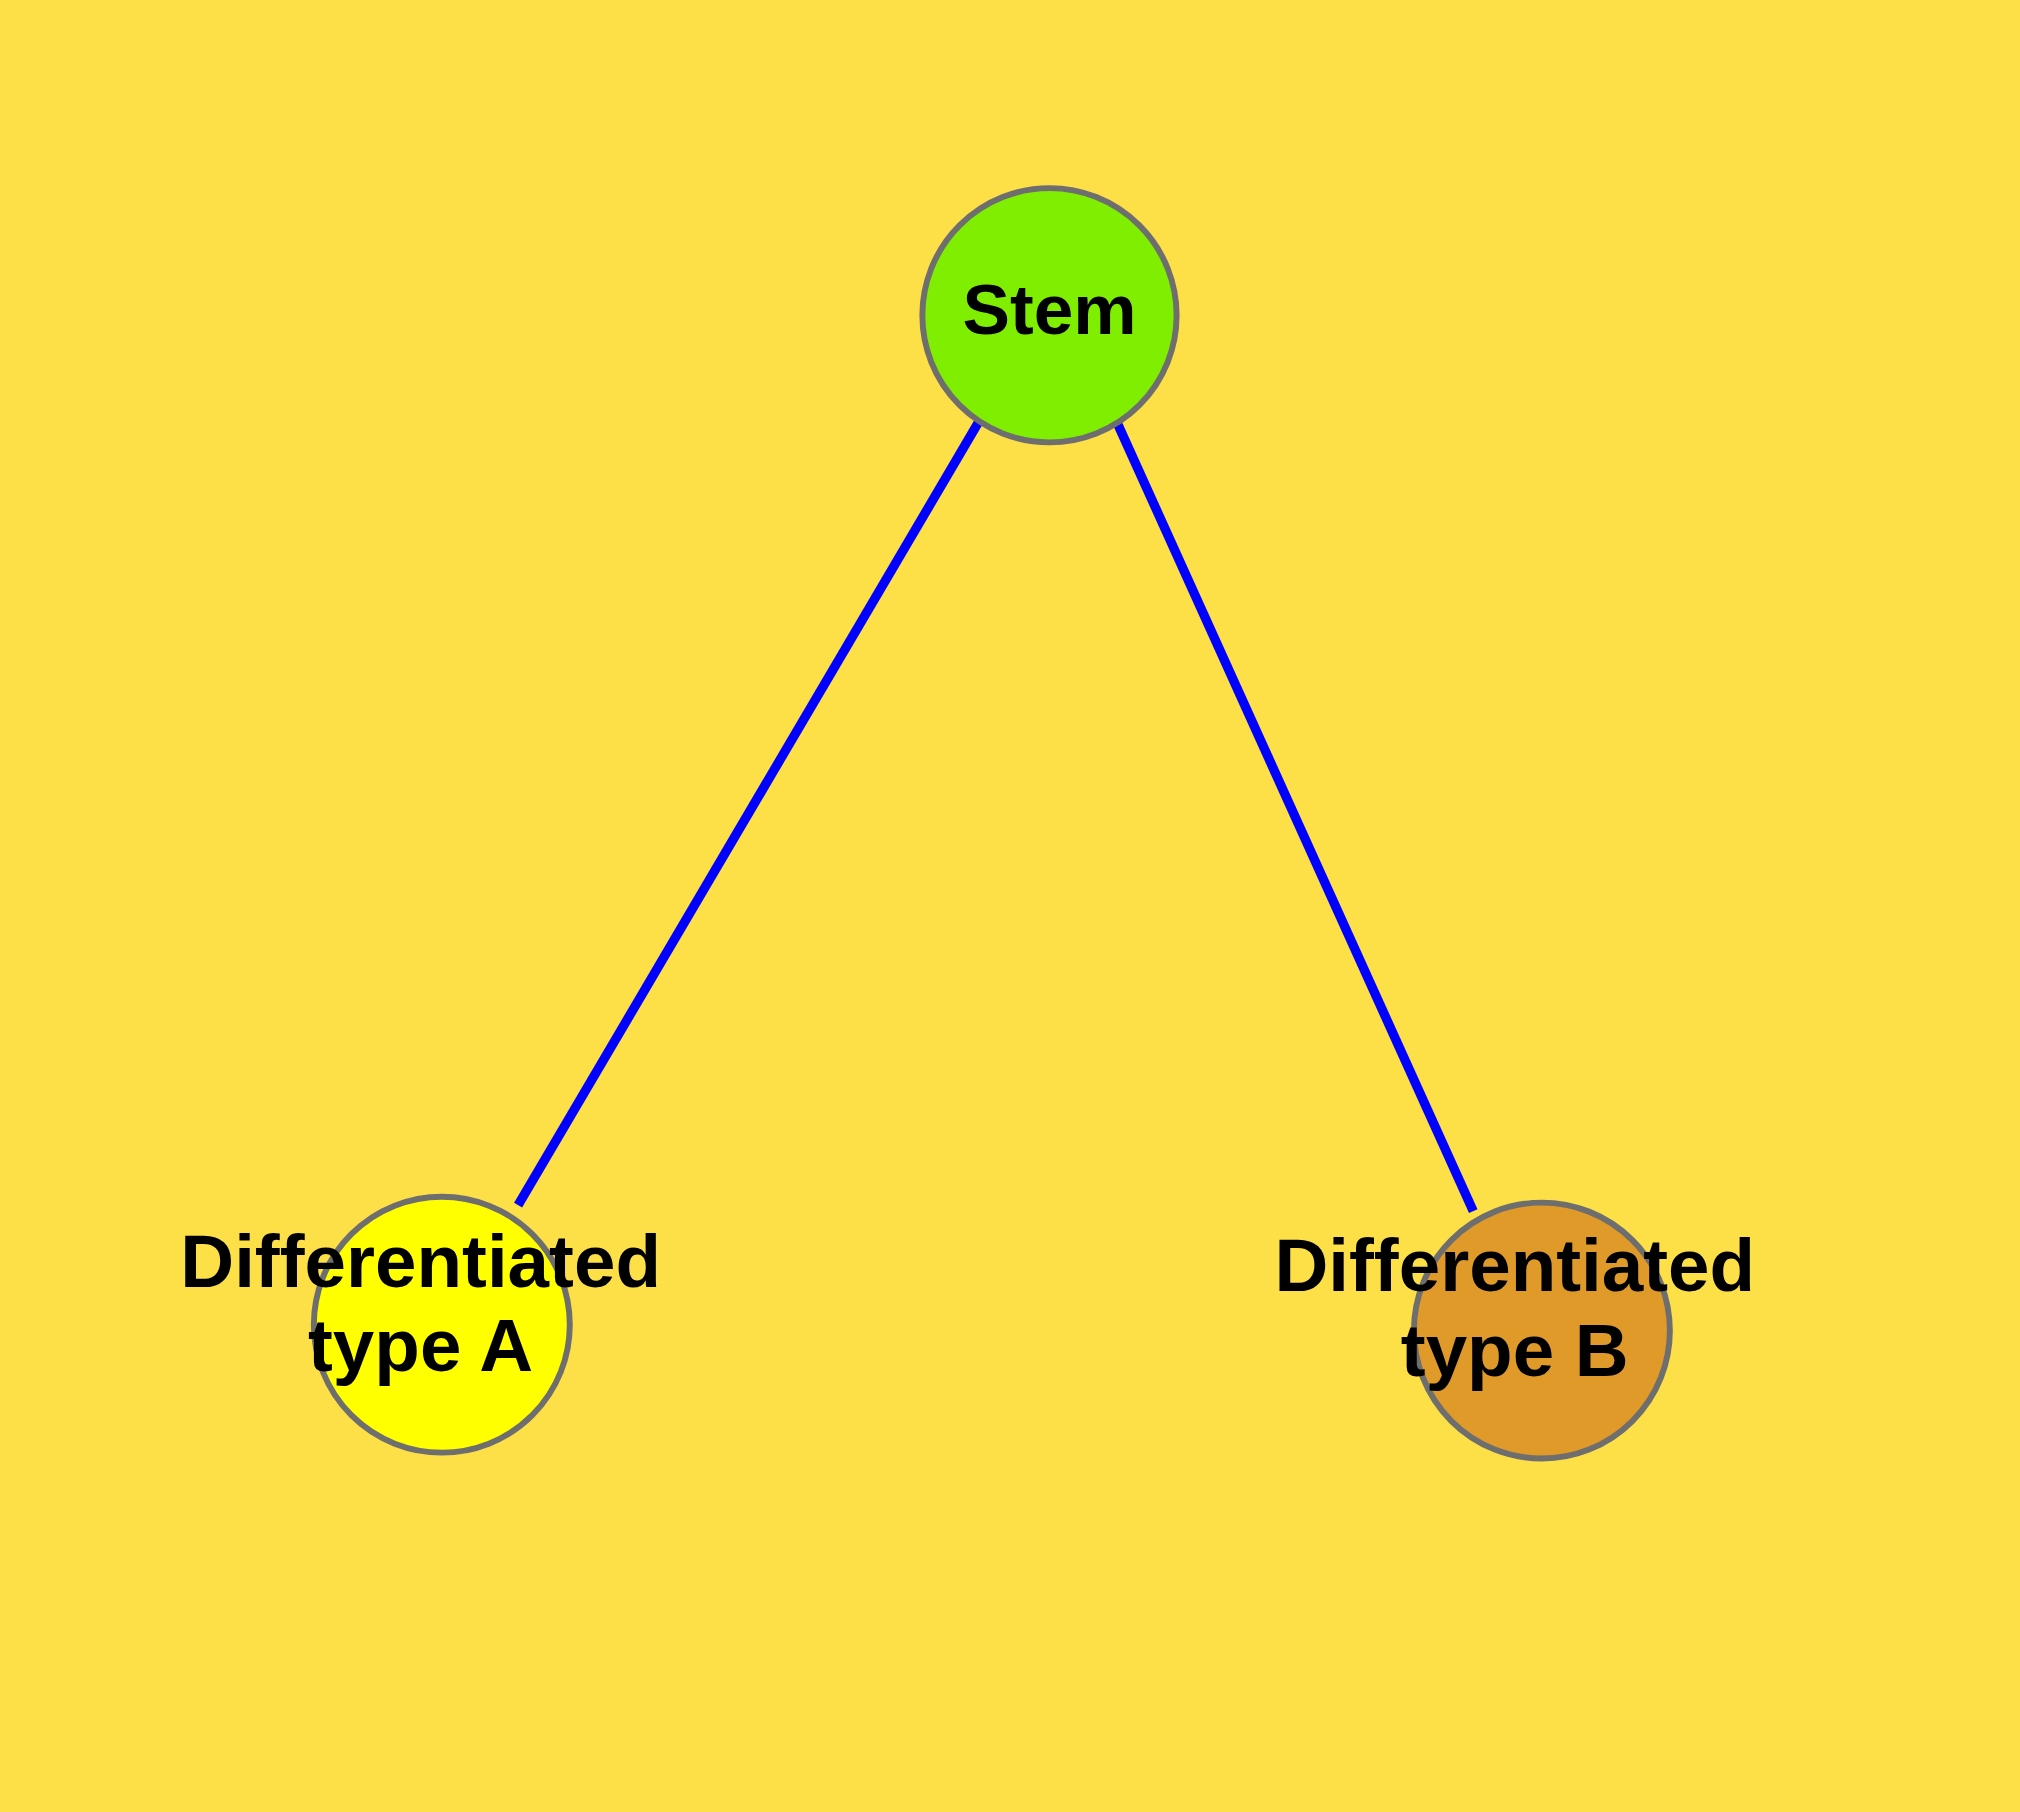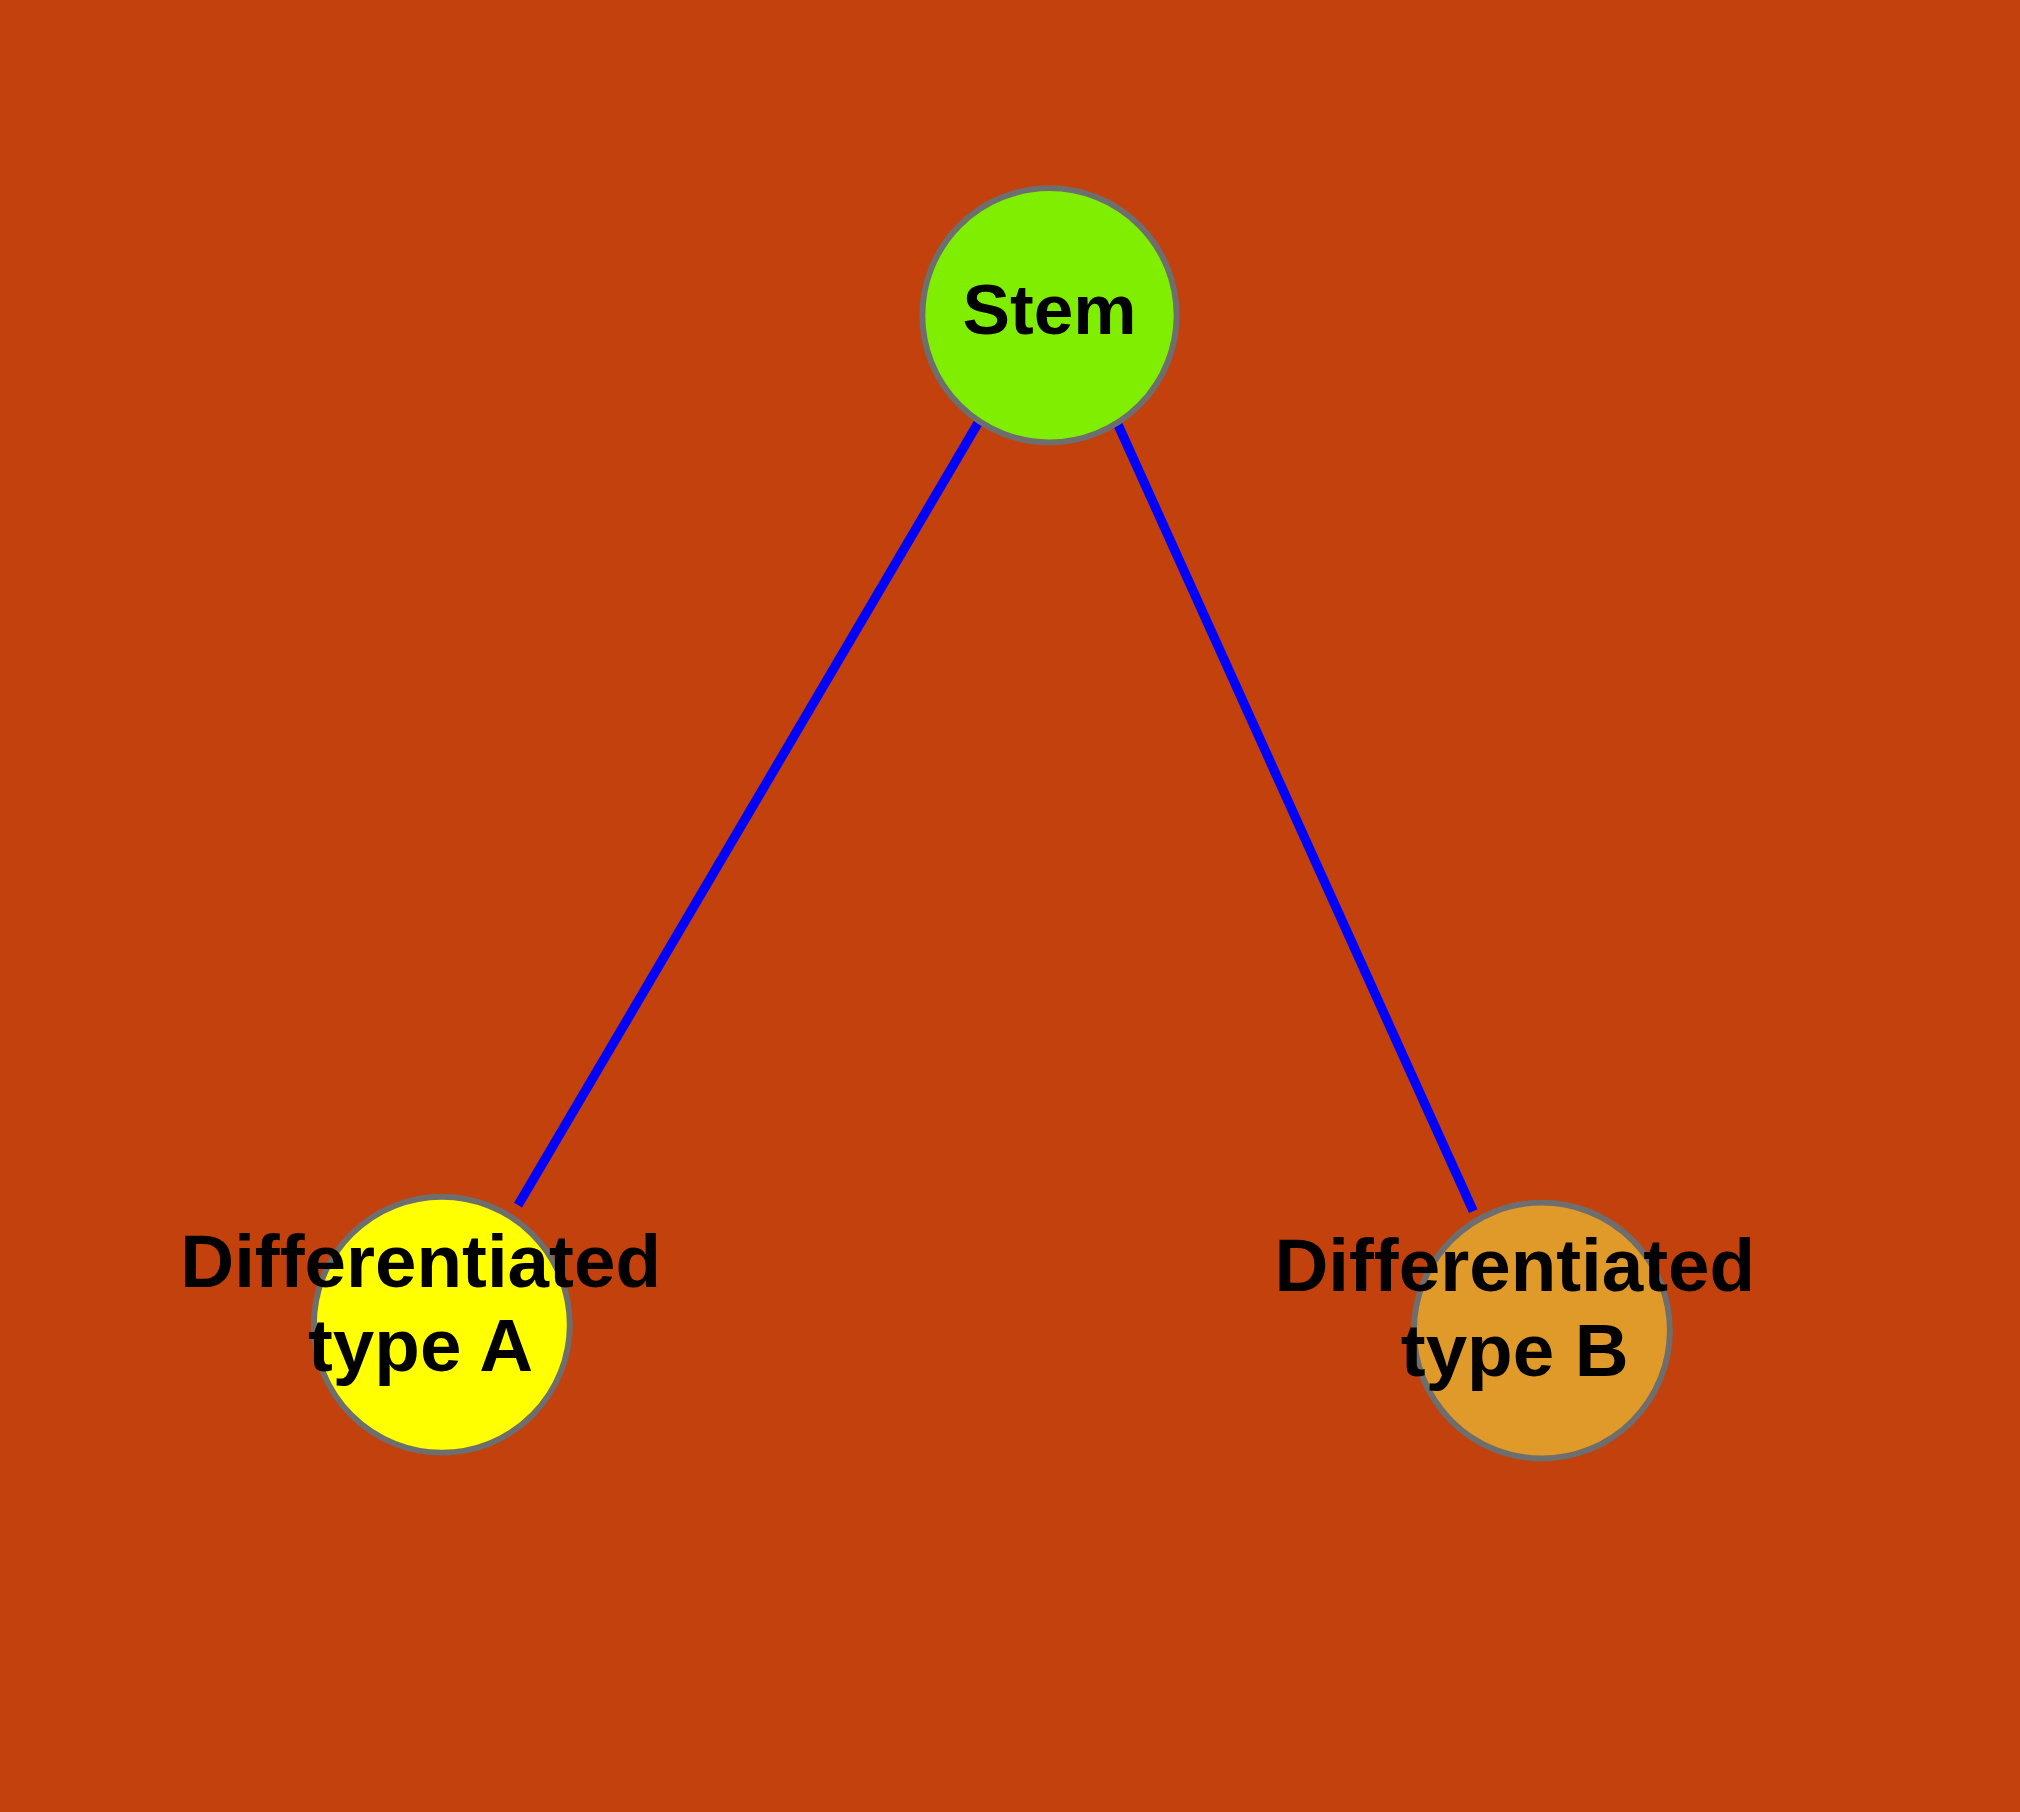--- a/index.html
+++ b/index.html
@@ -42,21 +42,21 @@
   .label-stem {
     font-size: 84px;
   }
   .label-leaf {
     font-size: 88px;
   }
 </style>
 </head>
 <body>
 
-<div id="canvas" style="background: #c2410c;">
+<div id="canvas" style="background: #fde047;">
   <svg id="graph-svg" viewBox="0 0 2384 2138">
 
     <g>
       <line class="edge-line" x1="1155" y1="497" x2="611" y2="1422" stroke="#0000ff"></line>
       <line class="edge-line" x1="1317" y1="497" x2="1738" y2="1429" stroke="#0000ff"></line>
     </g>
 
     <g>
       <circle class="node-circle" cx="1238" cy="372" r="150" fill="#80ee00" stroke="#6e6e6e"></circle>
       <text class="node-label label-stem" x="1238" y="372">Stem</text>

